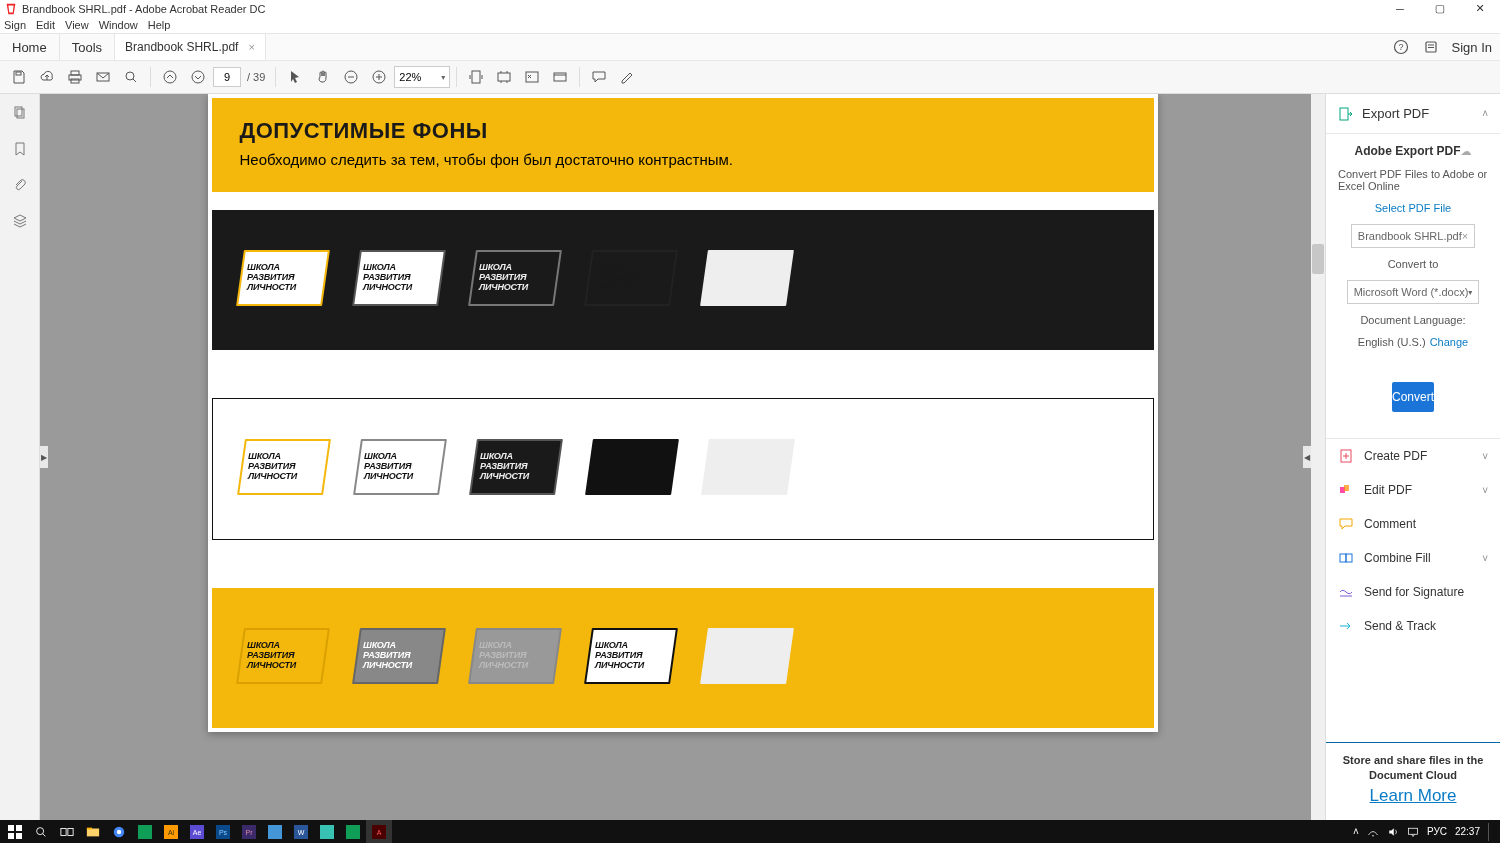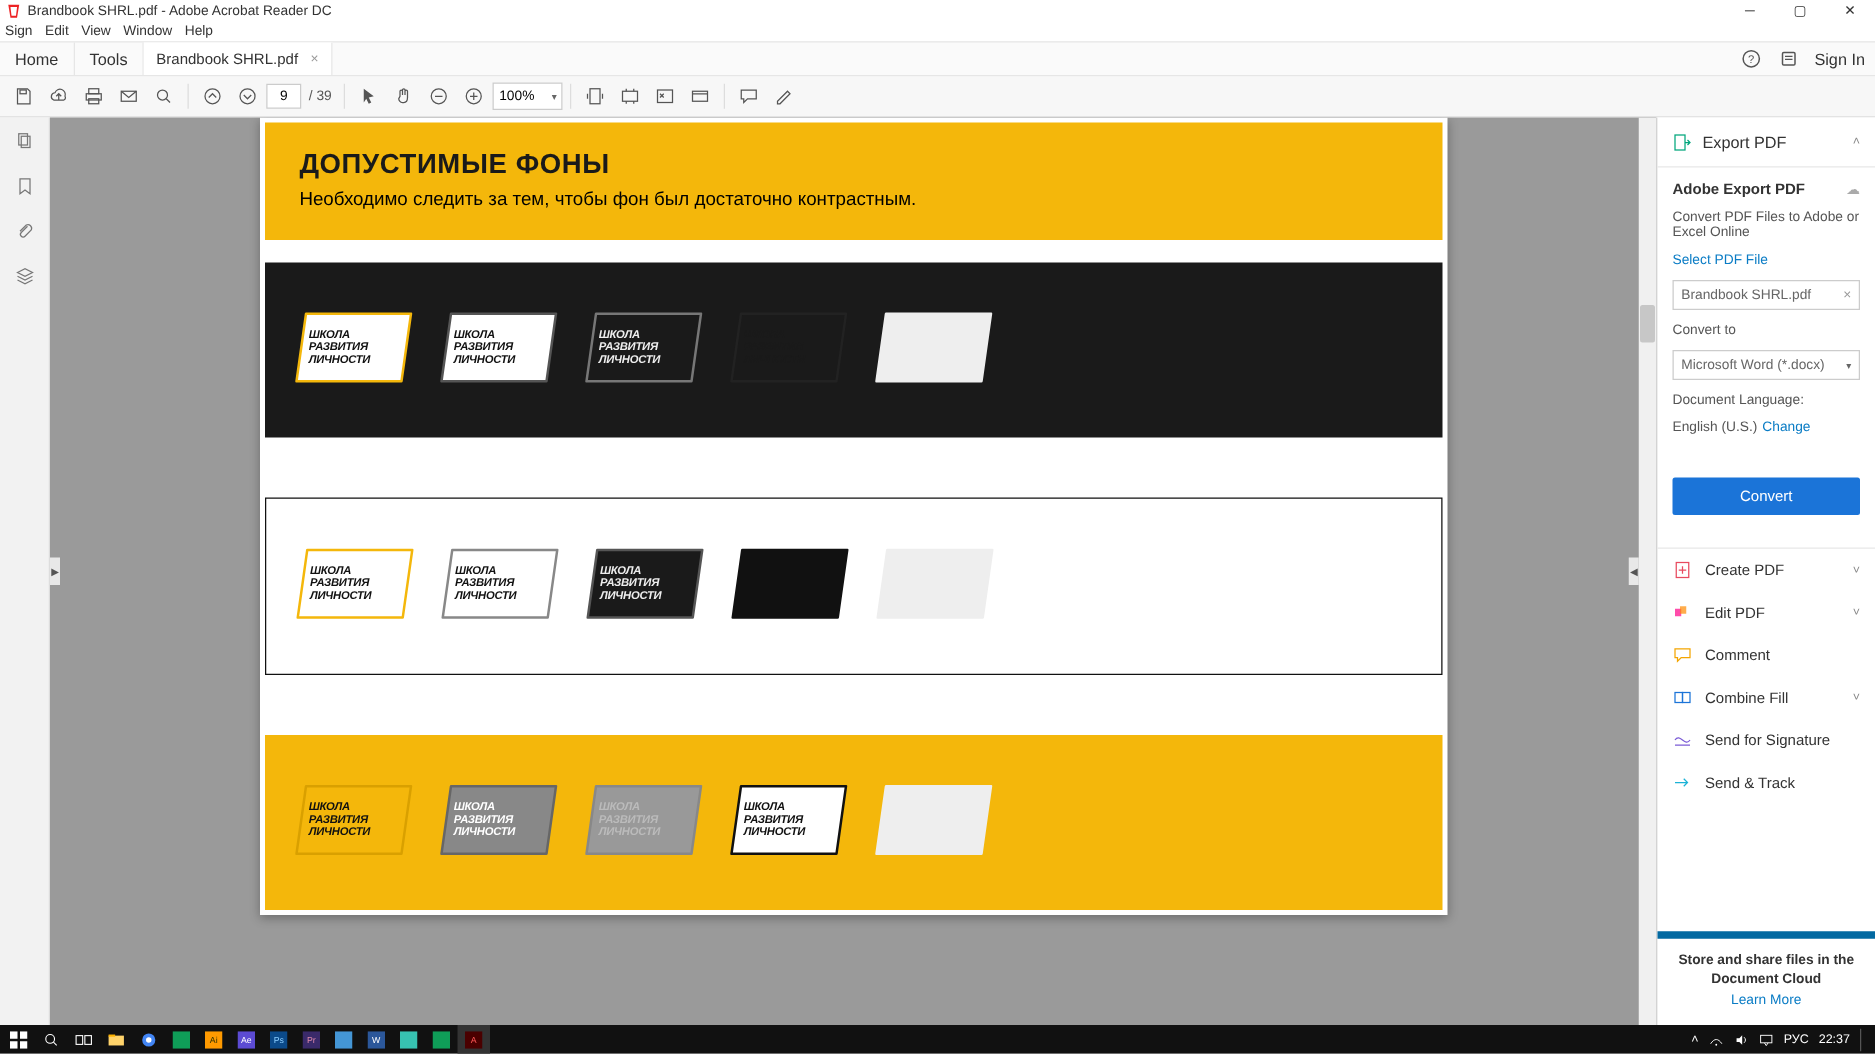--- a/index.html
+++ b/index.html
@@ -72,37 +72,37 @@
   border-radius: 1px;
 }
 .logo-card .t { transform: skewX(8deg); font-size: 9px; font-weight: 800; font-style: italic; line-height: 1.1; letter-spacing: -0.2px; text-align: left; width: 72px; }
 
 
 .right-panel { width: 175px; background: #fff; border-left: 1px solid #ddd; display: flex; flex-direction: column; font-size: 12px; }
 .rp-header { height: 40px; display: flex; align-items: center; padding: 0 12px; justify-content: space-between; border-bottom: 1px solid #e8e8e8; }
 .rp-header .title { display: flex; align-items: center; gap: 8px; color: #333; font-size: 13px; }
 .rp-header .icon { color: #00a67c; }
 .rp-header .chev { color: #888; font-size: 10px; }
-.rp-body { padding: 10px 12px; color: #555; font-size: 11px; display: flex; flex-direction: column; gap: 10px; }
+.rp-body { padding: 10px 12px; color: #555; font-size: 11px; display: flex; flex-direction: column; gap: 10px; align-items: center; }
 .rp-body .bold { color: #333; font-weight: 600; font-size: 12px; }
 .rp-body .link { color: #0a7cc5; cursor: pointer; font-size: 11px; }
 .rp-body .filebox { border: 1px solid #ccc; height: 24px; display: flex; align-items: center; justify-content: space-between; padding: 0 6px; font-size: 11px; color: #666; }
 .rp-body .selectbox { border: 1px solid #ccc; height: 24px; display: flex; align-items: center; justify-content: space-between; padding: 0 6px; font-size: 11px; color: #666; }
 .rp-body .lang-row { display: flex; gap: 4px; }
 .rp-body .convert-btn { background: #1b74d8; color: #fff; height: 30px; display: flex; align-items: center; justify-content: center; border-radius: 2px; margin-top: 24px; cursor: pointer; font-size: 12px; }
 
 .tool-list { margin-top: 16px; border-top: 1px solid #e8e8e8; }
 .tool-item { height: 34px; display: flex; align-items: center; padding: 0 12px; gap: 10px; color: #333; font-size: 12px; cursor: pointer; justify-content: space-between; }
 .tool-item .left { display: flex; align-items: center; gap: 10px; }
 .tool-item .ticon { width: 16px; height: 16px; display: flex; align-items: center; justify-content: center; }
 .tool-item .expand { color: #888; font-size: 10px; }
 
-.rp-footer { margin-top: auto; text-align: center; padding: 10px 12px 14px; border-top: 6px solid #0369a1; }
+.rp-footer { margin-top: auto; text-align: center; padding: 10px 12px 14px; border-top: 1px solid #0369a1; }
 .rp-footer .bold { font-size: 11px; color: #333; font-weight: 600; line-height: 1.3; }
-.rp-footer .link { color: #0a7cc5; font-size: 11px; margin-top: 4px; display: inline-block; cursor: pointer; }
+.rp-footer .link { color: #0a7cc5; font-size: 17px; margin-top: 4px; display: inline-block; cursor: pointer; text-decoration: underline; }
 
 
 .taskbar { position: absolute; bottom: 0; left: 0; right: 0; height: 23px; background: #111; display: flex; align-items: center; padding: 0 2px; }
 .taskbar .tb-item { width: 26px; height: 23px; display: flex; align-items: center; justify-content: center; cursor: pointer; }
 .taskbar .tray { margin-left: auto; display: flex; align-items: center; gap: 8px; color: #fff; font-size: 10px; padding-right: 4px; }
 .taskbar .tray .item { display: flex; align-items: center; justify-content: center; cursor: pointer; }
 .taskbar .clock { font-size: 10px; color: #fff; }
 
 svg { display: block; }
 </style>
@@ -223,21 +223,21 @@
       </svg>
     </div>
   <div class="tb-btn">
       <svg width="16" height="16" viewBox="0 0 16 16">
         <circle cx="8" cy="8" r="6" fill="none" stroke="#555"></circle>
         <line x1="5" y1="8" x2="11" y2="8" stroke="#555"></line>
         <line x1="8" y1="5" x2="8" y2="11" stroke="#555"></line>
       </svg>
     </div>
   <div class="zoom-select">
-    <span>100%</span>
+    <span>22%</span>
     <span class="chev">▾</span>
   </div>
   <div class="sep"></div>
   <div class="tb-btn">
       <svg width="16" height="16" viewBox="0 0 16 16">
         <rect x="4" y="2" width="8" height="12" fill="none" stroke="#555"></rect>
         <path d="M2 6v4M14 6v4" stroke="#555"></path>
       </svg>
     </div>
   <div class="tb-btn">

